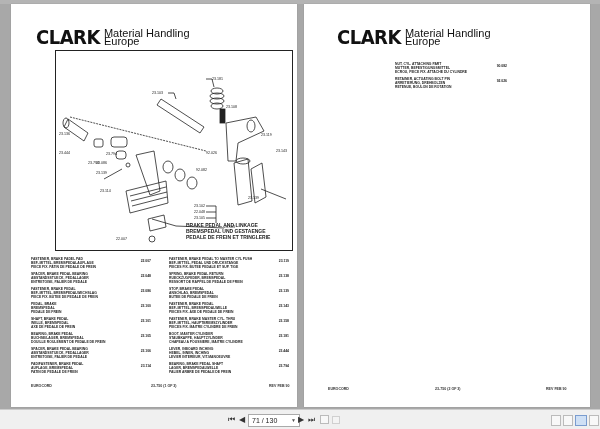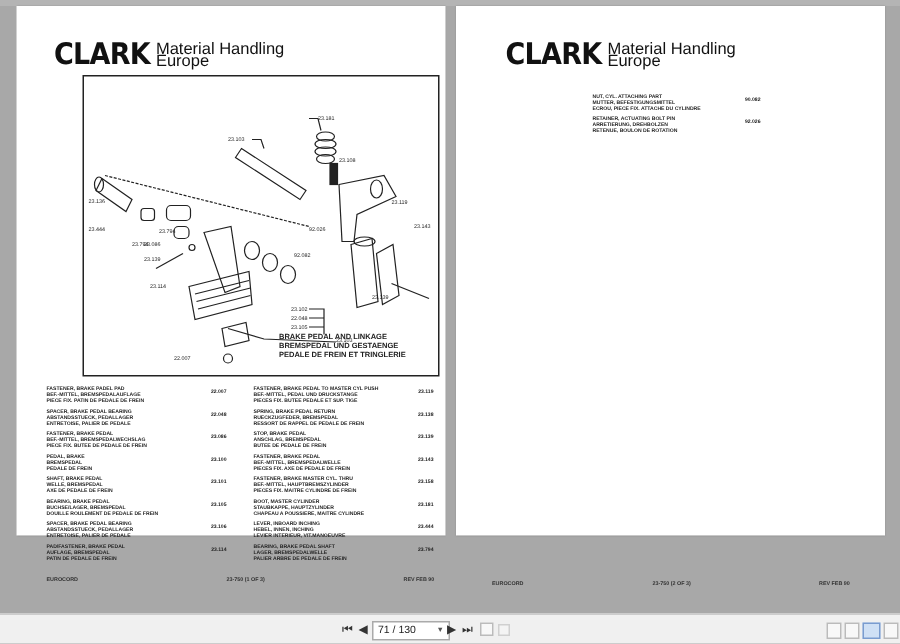--- a/index.html
+++ b/index.html
@@ -1,18 +1,18 @@
 <!DOCTYPE html>
 <html><head>
 <meta charset="utf-8">
 <style>
   html, body { margin:0; padding:0; }
   body { width:600px; height:429px; background:#a8a8a8; position:relative; overflow:hidden; font-family:"Liberation Sans", sans-serif; }
   .topbar { position:absolute; left:0; top:0; width:600px; height:4px; background:#b4b4b4; }
-  .page { position:absolute; top:4px; height:353px; background:#fff; box-shadow:0 0 1px #888; }
+  .page { position:absolute; top:4px; height:403px; background:#fff; box-shadow:0 0 1px #888; }
   .page.left { left:11px; width:286px; }
   .page.right { left:304px; width:286px; }
   .logo { position:absolute; top:22px; display:flex; align-items:center; }
   .logo .clark { font-family:"DejaVu Sans", sans-serif; font-weight:900; font-size:18px; letter-spacing:-0.5px; color:#111; transform:scaleY(1.1); }
   .logo .mh { margin-left:4px; font-weight:normal; font-size:11px; line-height:8px; color:#111; }
   .diagram { position:absolute; left:44px; top:50px; width:236px; height:199px; border:1px solid #222; }
   .diagram svg { position:absolute; left:0; top:0; }
   .caption { position:absolute; left:130px; top:171px; font-size:5px; line-height:6px; color:#222; font-weight:bold; }
   .callout { position:absolute; font-size:3.6px; color:#222; }
   .parts { position:absolute; font-size:3.4px; line-height:4.2px; color:#222; font-weight:bold; }

